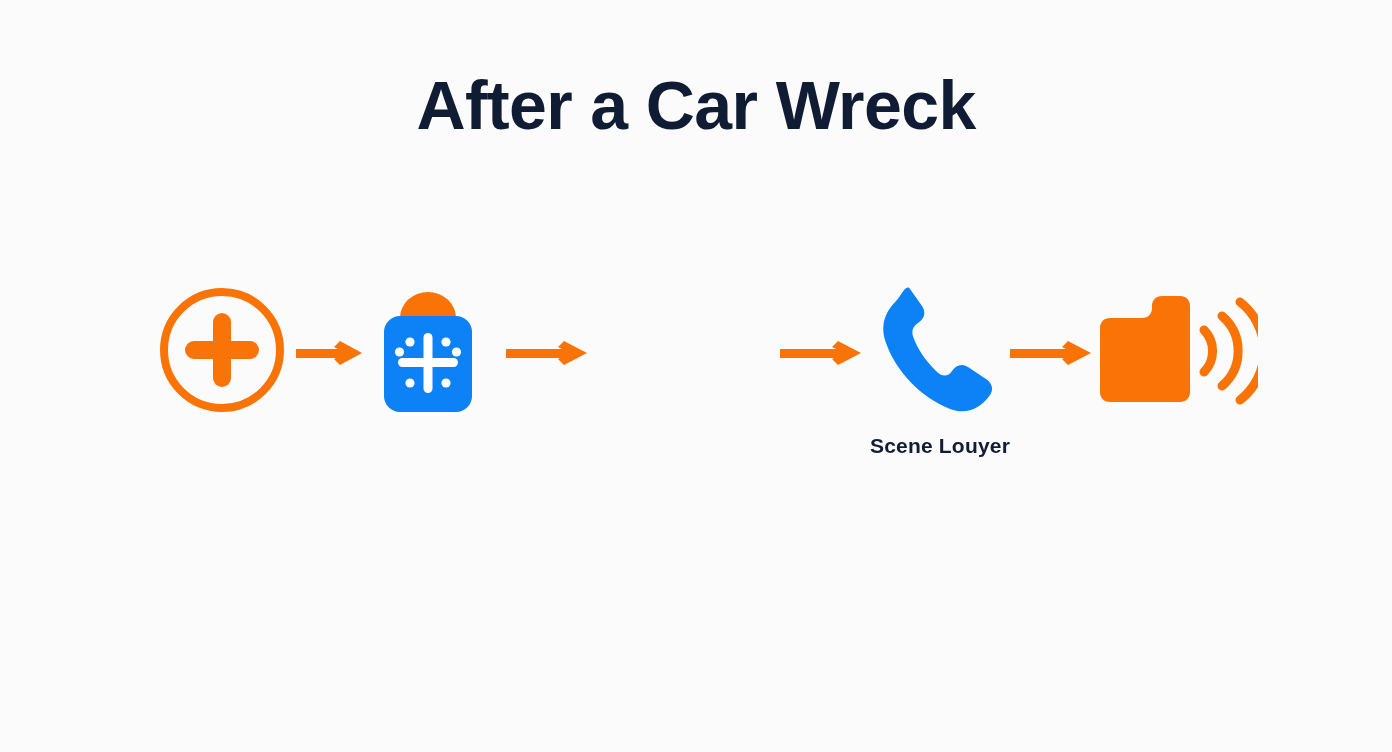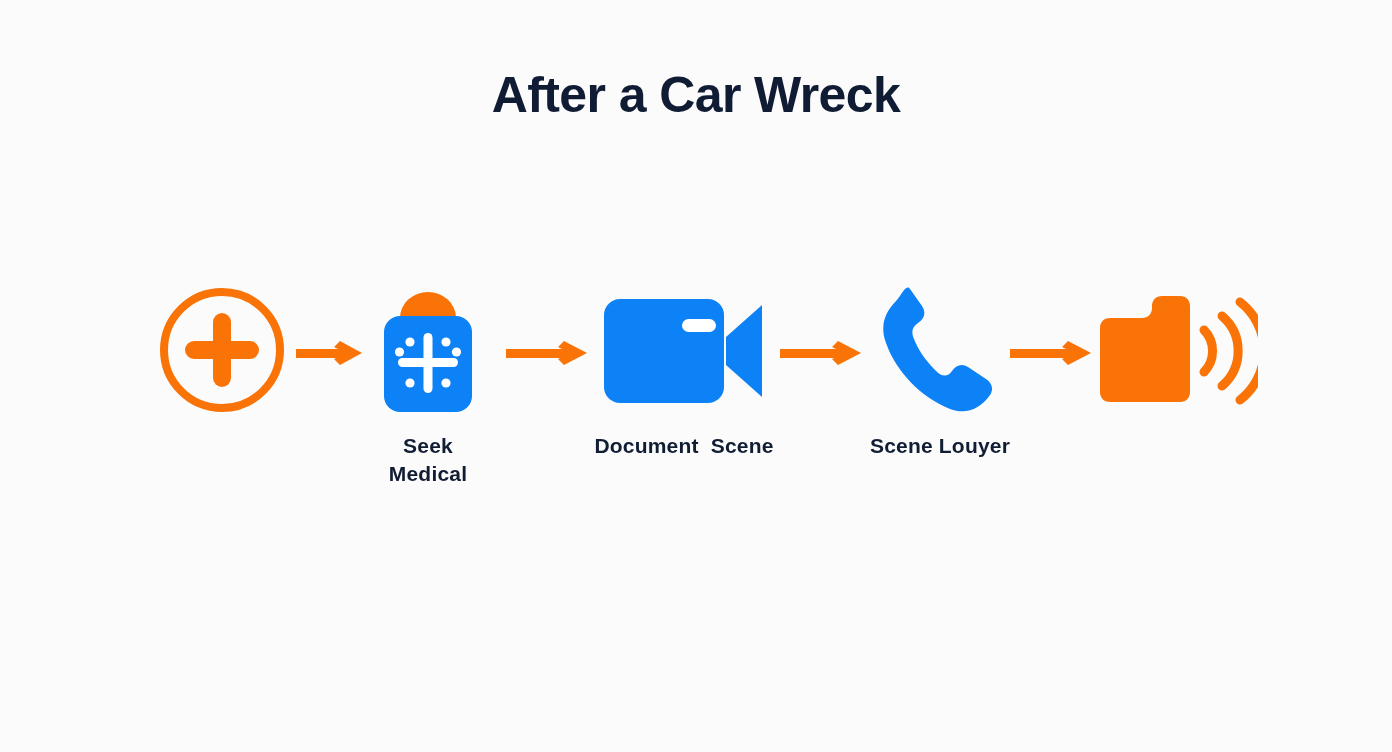--- a/index.html
+++ b/index.html
@@ -21,21 +21,21 @@
     height: 752px;
   }
 
   
   .title {
     position: absolute;
     top: 68px;
     left: 0;
     width: 1392px;
     text-align: center;
-    font-size: 50px;
+    font-size: 68px;
     font-weight: 700;
     letter-spacing: -0.6px;
     color: #101c33;
     font-family: "Liberation Sans", sans-serif;
     line-height: 1.1;
   }
 
   
   .flow {
     position: absolute;
@@ -130,43 +130,29 @@
           <rect x="61.5" y="53" width="9" height="60" rx="4.5" fill="#ffffff"></rect>
 
           <circle cx="48" cy="62" r="4.6" fill="#ffffff"></circle>
           <circle cx="37.5" cy="72" r="4.6" fill="#ffffff"></circle>
           <circle cx="84" cy="62" r="4.6" fill="#ffffff"></circle>
           <circle cx="94.5" cy="72" r="4.6" fill="#ffffff"></circle>
           <circle cx="48" cy="103" r="4.6" fill="#ffffff"></circle>
           <circle cx="84" cy="103" r="4.6" fill="#ffffff"></circle>
         </svg>
       </div>
-      <div class="label">
-        <span>Seek</span><br>
-        <span>Medical</span>
-      </div>
     </div>
 
     <div class="arrow arrow-2">
       <svg viewBox="0 0 85 30" preserveAspectRatio="none">
         <rect x="0" y="11" width="66" height="9" fill="#f97306"></rect>
         <path d="M58 3 L81 15 L58 27 L52 21 L64 15 L52 9 Z" fill="#f97306"></path>
       </svg>
     </div>
 
-    <div class="step step-3">
-      <div class="icon-wrap">
-        <svg width="165" height="115" viewBox="0 0 165 115">
-          <rect x="2" y="6" width="120" height="104" rx="16" fill="#0d82f7"></rect>
-          <path d="M124 44 L160 12 L160 104 L124 72 Z" fill="#0d82f7"></path>
-          <rect x="80" y="26" width="34" height="13" rx="6.5" fill="#ffffff"></rect>
-        </svg>
-      </div>
-      <div class="label wide-gap">Document  Scene</div>
-    </div>
 
     <div class="arrow arrow-3">
       <svg viewBox="0 0 85 30" preserveAspectRatio="none">
         <rect x="0" y="11" width="66" height="9" fill="#f97306"></rect>
         <path d="M58 3 L81 15 L58 27 L52 21 L64 15 L52 9 Z" fill="#f97306"></path>
       </svg>
     </div>
 
     <div class="step step-4">
       <div class="icon-wrap">

